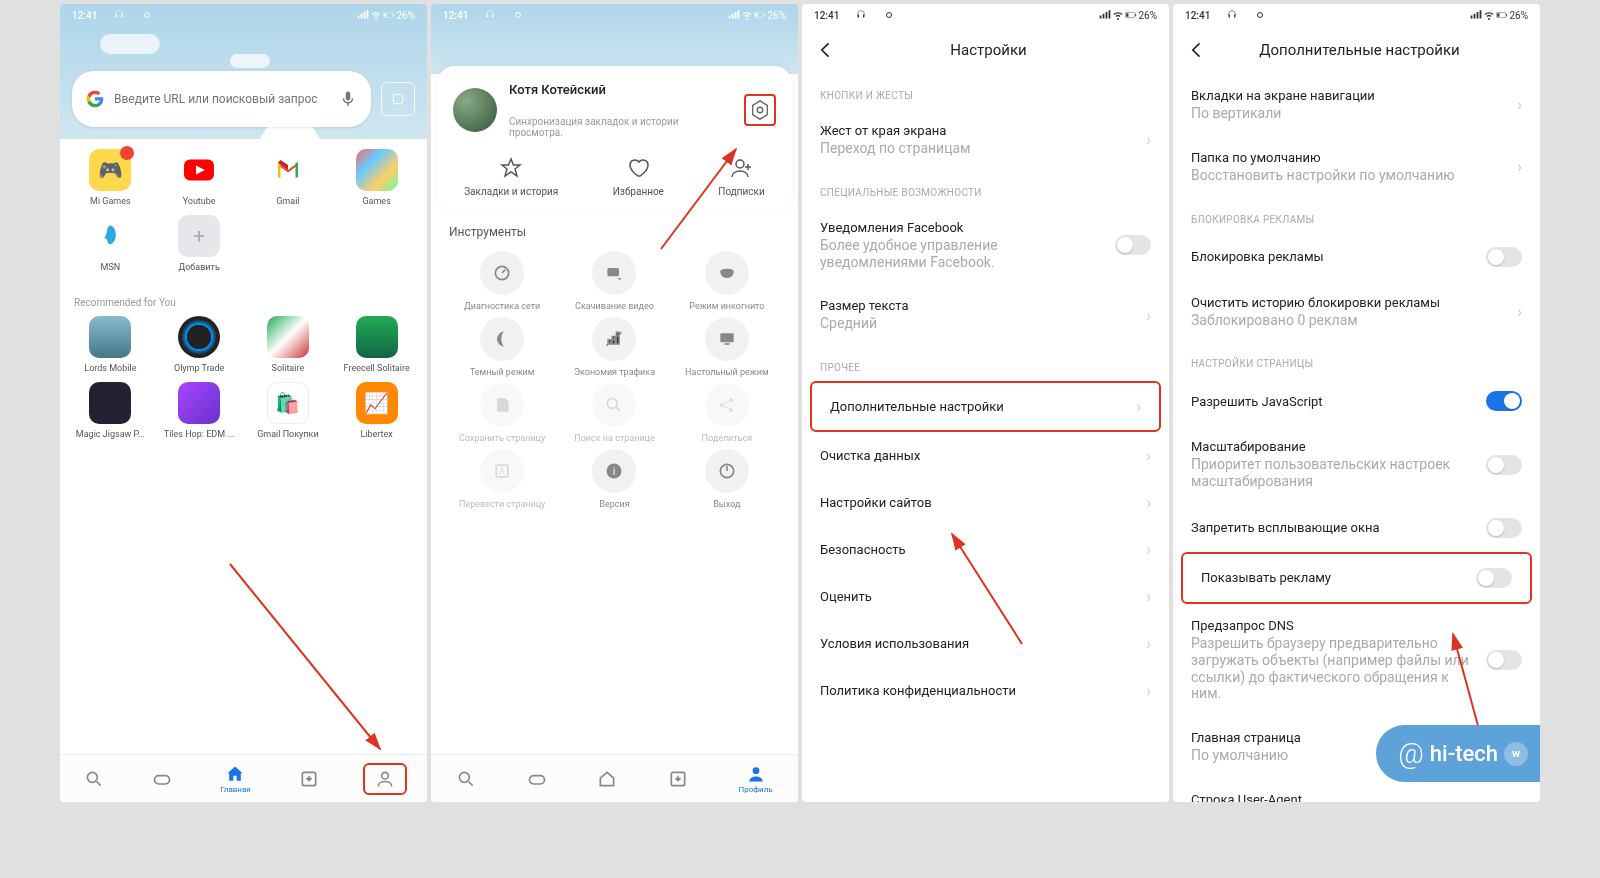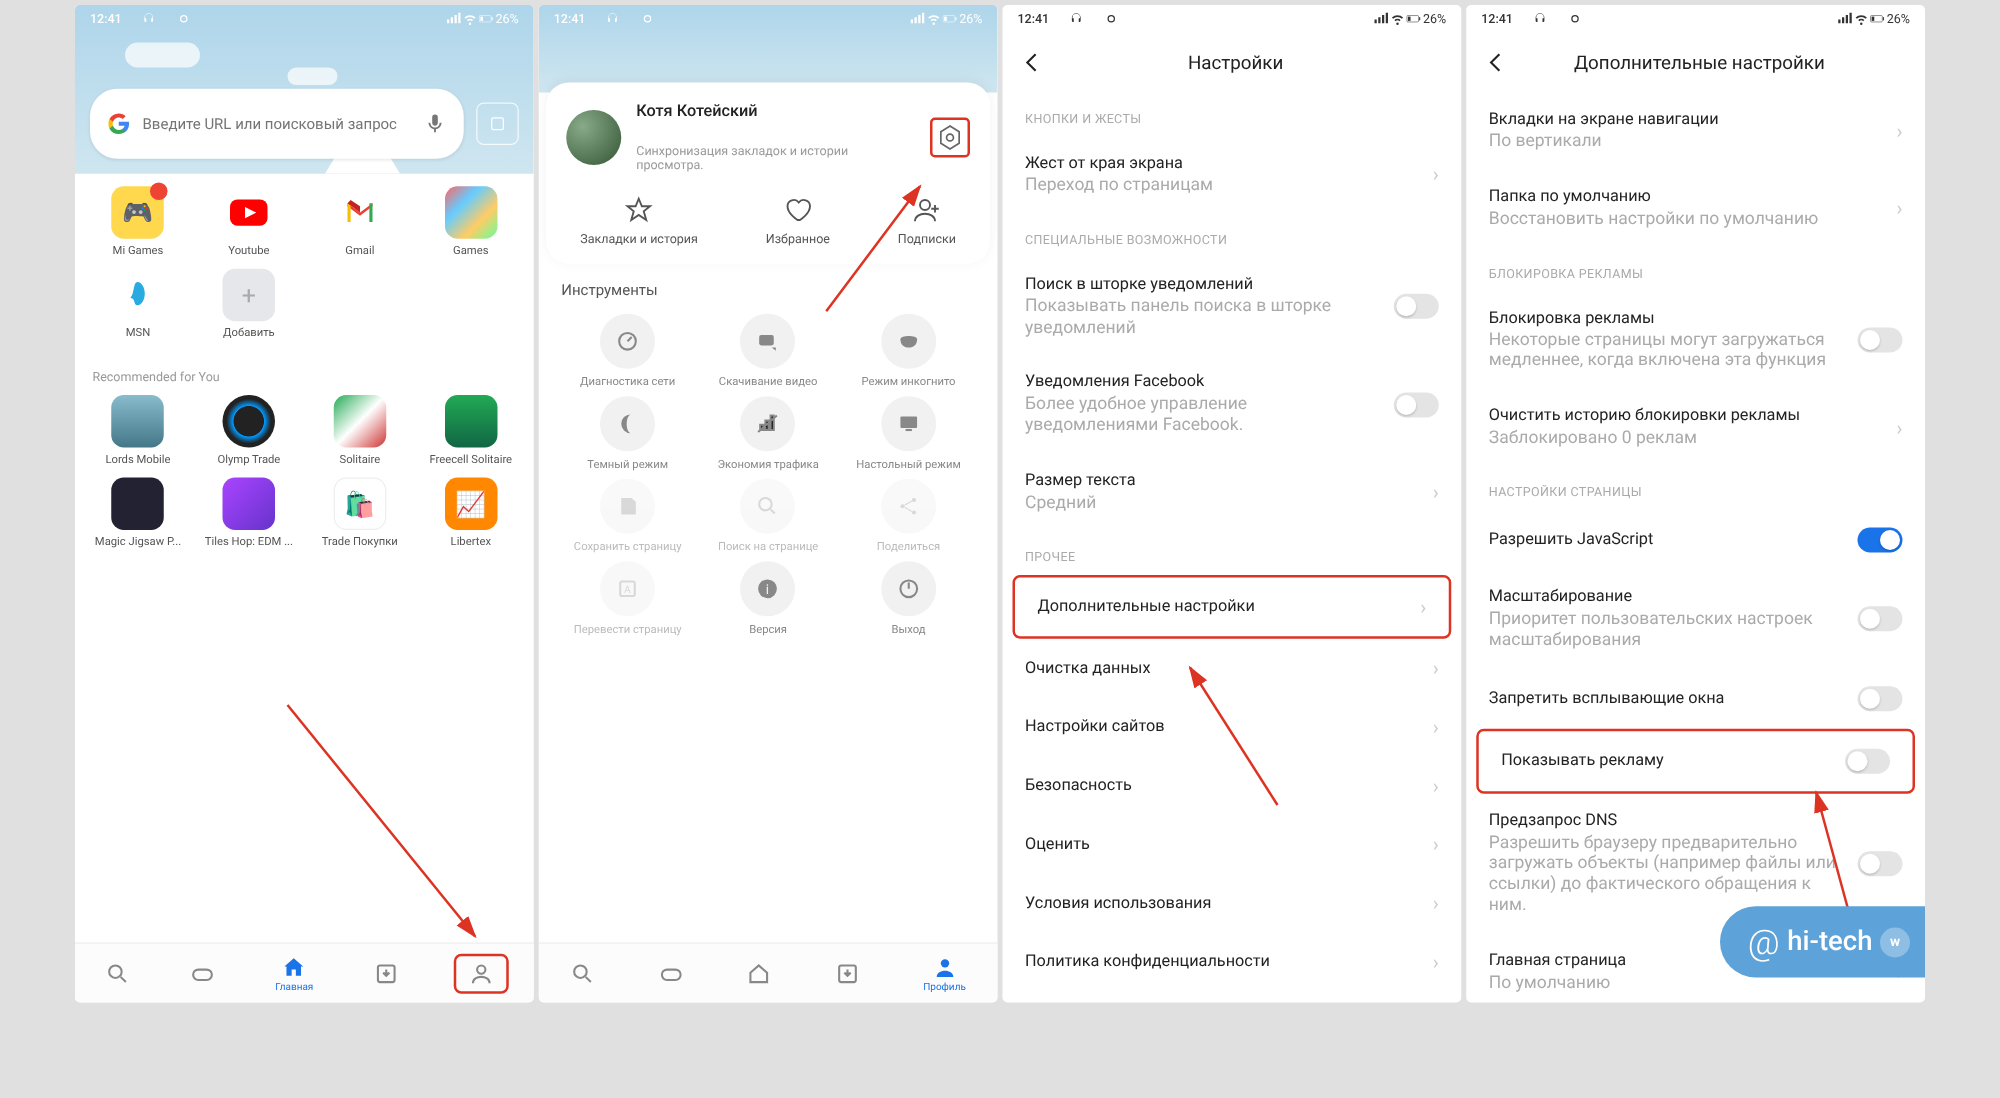--- a/index.html
+++ b/index.html
@@ -209,21 +209,21 @@
     <div class="app">
           <div class="app-ic" style="background:#223"></div>
           <div class="app-lbl">Magic Jigsaw P...</div>
         </div>
     <div class="app">
           <div class="app-ic" style="background:linear-gradient(135deg,#a4f,#63c)"></div>
           <div class="app-lbl">Tiles Hop: EDM ...</div>
         </div>
     <div class="app">
           <div class="app-ic" style="background:#fff;border:1px solid #eee">🛍️</div>
-          <div class="app-lbl">Trade Покупки</div>
+          <div class="app-lbl">Gmail Покупки</div>
         </div>
     <div class="app">
           <div class="app-ic" style="background:#f80">📈</div>
           <div class="app-lbl">Libertex</div>
         </div>
   </div>
   <div class="bottom-nav">
     <div class="nav-item">
           <svg viewBox="0 0 24 24" width="20">
             <circle cx="10" cy="10" r="6" fill="none" stroke="currentColor" stroke-width="2"></circle>
@@ -515,27 +515,20 @@
   <div class="row">
         <div class="row-main">
           <div class="row-title">Жест от края экрана</div>
           <div class="row-sub">Переход по страницам</div>
         </div>
         <span class="chev">›</span>
       </div>
   <div class="section-title">СПЕЦИАЛЬНЫЕ ВОЗМОЖНОСТИ</div>
   <div class="row">
         <div class="row-main">
-          <div class="row-title">Поиск в шторке уведомлений</div>
-          <div class="row-sub">Показывать панель поиска в шторке уведомлений</div>
-        </div>
-        <div class="toggle"></div>
-      </div>
-  <div class="row">
-        <div class="row-main">
           <div class="row-title">Уведомления Facebook</div>
           <div class="row-sub">Более удобное управление уведомлениями Facebook.</div>
         </div>
         <div class="toggle"></div>
       </div>
   <div class="row">
         <div class="row-main">
           <div class="row-title">Размер текста</div>
           <div class="row-sub">Средний</div>
         </div>
@@ -637,21 +630,20 @@
         <div class="row-main">
           <div class="row-title">Папка по умолчанию</div>
           <div class="row-sub">Восстановить настройки по умолчанию</div>
         </div>
         <span class="chev">›</span>
       </div>
   <div class="section-title">БЛОКИРОВКА РЕКЛАМЫ</div>
   <div class="row">
         <div class="row-main">
           <div class="row-title">Блокировка рекламы</div>
-          <div class="row-sub">Некоторые страницы могут загружаться медленнее, когда включена эта функция</div>
         </div>
         <div class="toggle"></div>
       </div>
   <div class="row">
         <div class="row-main">
           <div class="row-title">Очистить историю блокировки рекламы</div>
           <div class="row-sub">Заблокировано 0 реклам</div>
         </div>
         <span class="chev">›</span>
       </div>

